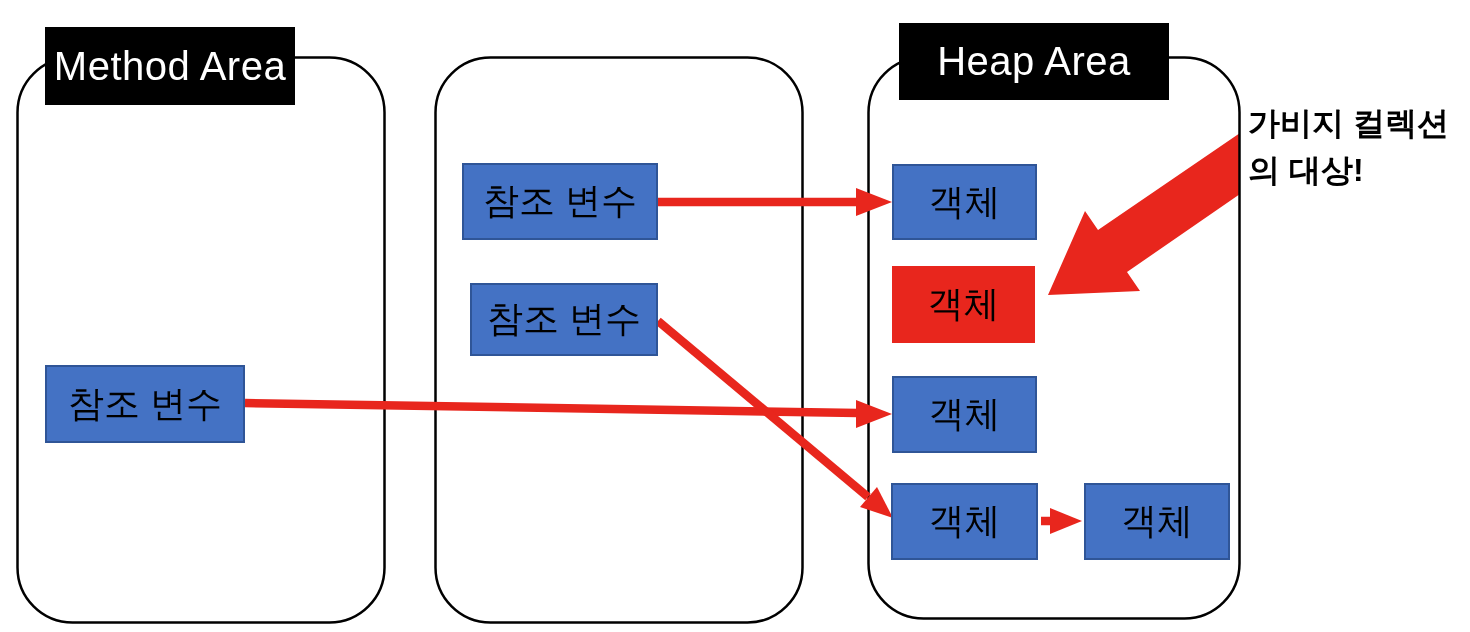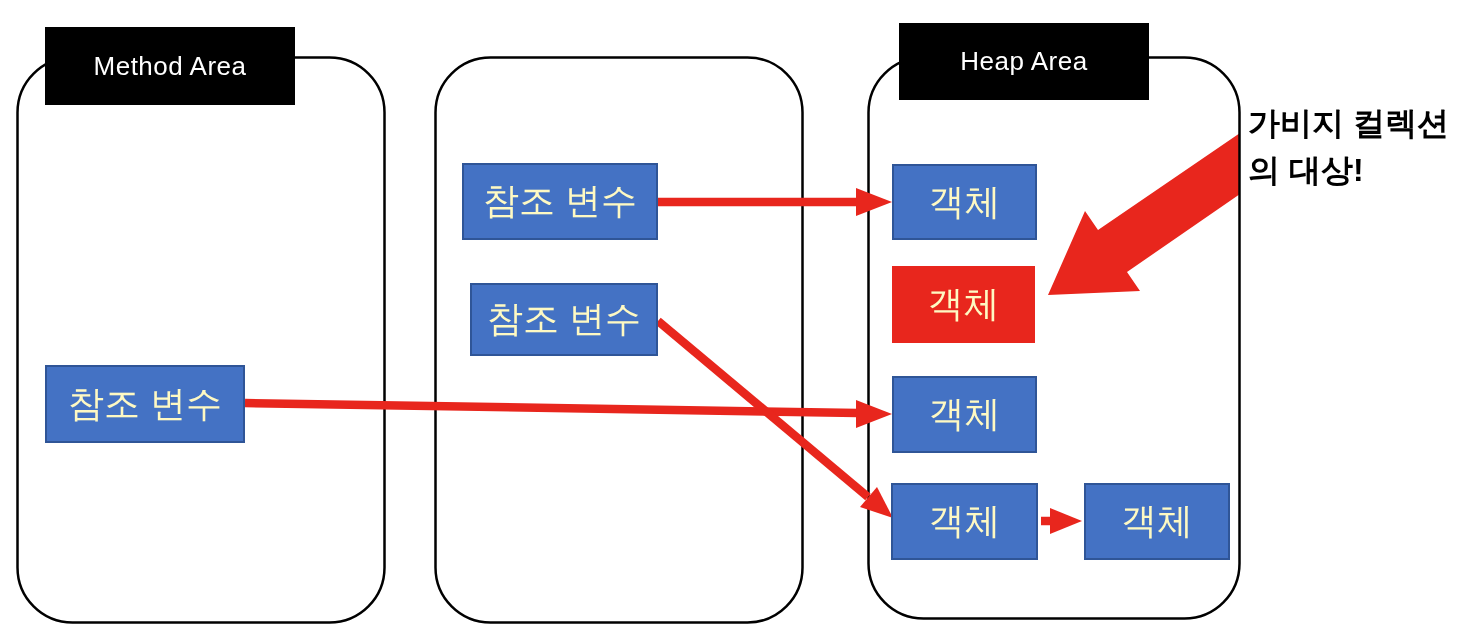--- a/index.html
+++ b/index.html
@@ -14,23 +14,23 @@
     font-family:"Liberation Sans","DejaVu Sans",sans-serif;}
   .canvas{position:relative;width:1470px;height:632px;background:#fff;}
   .layer{position:absolute;left:0;top:0;width:1470px;height:632px;}
   svg{display:block;}
   .container-rect{fill:none;stroke:#000000;stroke-width:2.5px;}
   .arrow-line{stroke:var(--highlight-red);stroke-width:8.5px;fill:none;}
   .arrow-head{fill:var(--highlight-red);}
   .big-arrow{fill:var(--highlight-red);}
   .area-label{position:absolute;background:var(--label-bg);color:var(--label-text);
     display:flex;align-items:center;justify-content:center;
-    font-size:26px;letter-spacing:0.5px;z-index:3;text-align:center;}
+    font-size:40px;letter-spacing:0.5px;z-index:3;text-align:center;}
   .box{position:absolute;background:var(--box-blue);border:2px solid var(--box-blue-border);
-    color:#fef9c3;display:flex;align-items:center;justify-content:center;
+    color:#000000;display:flex;align-items:center;justify-content:center;
     font-size:36px;z-index:3;}
   .box.garbage{background:var(--highlight-red);border-color:var(--highlight-red);}
   .annotation{position:absolute;left:1248px;top:100px;width:224px;
     color:#000;font-weight:bold;font-size:32px;line-height:47px;z-index:3;}
 </style>
 </head>
 <body>
 
 <div class="canvas">
 
@@ -57,21 +57,21 @@
       <polygon class="arrow-head" points="893,518 860,507 877,487"></polygon>
     </g>
 
     <g>
       <line class="arrow-line" x1="1041" y1="521" x2="1054" y2="521"></line>
       <polygon class="arrow-head" points="1082,521 1050,508 1050,534"></polygon>
     </g>
   </svg>
 
   <div class="area-label" style="left:45px;top:27px;width:250px;height:78px;">Method Area</div>
-  <div class="area-label" style="left:899px;top:23px;width:250px;height:77px;">Heap Area</div>
+  <div class="area-label" style="left:899px;top:23px;width:270px;height:77px;">Heap Area</div>
 
   <div class="box" style="left:45px;top:365px;width:200px;height:78px;">참조 변수</div>
 
   <div class="box" style="left:462px;top:163px;width:196px;height:77px;">참조 변수</div>
   <div class="box" style="left:470px;top:283px;width:188px;height:73px;">참조 변수</div>
 
   <div class="box" style="left:892px;top:164px;width:145px;height:76px;">객체</div>
   <div class="box garbage" style="left:892px;top:266px;width:143px;height:77px;">객체</div>
   <div class="box" style="left:892px;top:376px;width:145px;height:77px;">객체</div>
   <div class="box" style="left:891px;top:483px;width:147px;height:77px;">객체</div>

